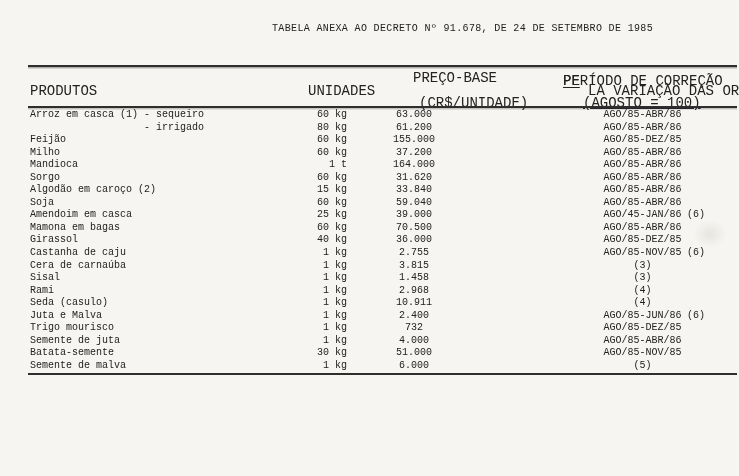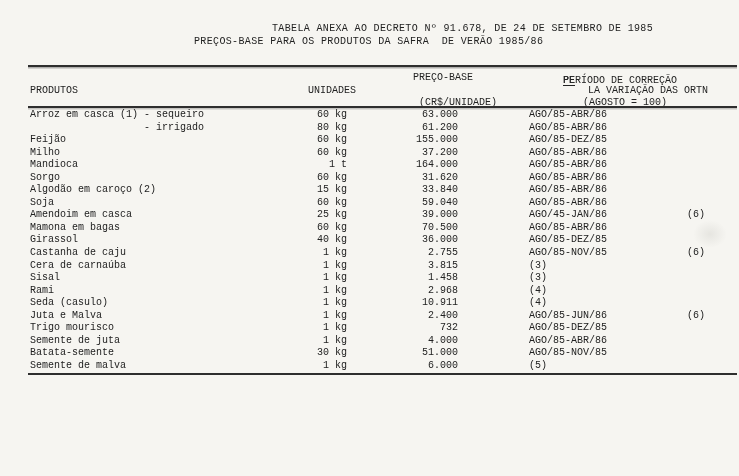--- a/index.html
+++ b/index.html
@@ -18,55 +18,54 @@
   }
   .tline { position: absolute; font-size: 10px; line-height: 11px; letter-spacing: 0.35px; white-space: pre; }
   .title-1 { left: 272px; top: 23px; }
   .title-2 { left: 194px; top: 36px; }
 
   .rule { position: absolute; left: 28px; width: 709px; background: #2e2e2e; }
   .rule-top    { top: 65px; height: 2px; box-shadow: 0 1.5px 0 rgba(46,46,46,0.35); }
   .rule-head   { top: 106px; height: 2px; box-shadow: 0 1.5px 0 rgba(46,46,46,0.25); }
   .rule-bottom { top: 373px; height: 2px; }
 
-  .thead { position: absolute; left: 0; top: 68px; width: 739px; height: 38px; font-size: 10px; }
+  .thead { position: absolute; left: 0; top: 68px; width: 739px; height: 38px; font-size: 14px; }
   .thead span { position: absolute; white-space: pre; line-height: 10px; }
   .h-price-1  { left: 413px; top: 5px; }
   .h-period-1 { left: 563px; top: 8px; }
   .h-products { left: 30px;  top: 18px; }
   .h-units    { left: 308px; top: 18px; }
   .h-period-2 { left: 568px; top: 18px; margin-left: 20px; }
   .h-price-2  { left: 419px; top: 30px; text-align: right; }
   .h-period-3 { left: 583px; top: 30px; text-decoration: underline; }
   .u { text-decoration: underline; text-underline-offset: 2px; position: static !important; }
 
   .tbody { position: absolute; left: 0; top: 109px; width: 739px; }
   .trow { position: relative; height: 12.55px; font-size: 10px; line-height: 12.55px; }
   .trow span { position: absolute; top: 0; white-space: pre; }
   .c-prod   { left: 30px; }
   .c-unit   { left: 290px; width: 57px; text-align: right; }
-  .c-price  { left: 370px; width: 88px; text-align: right; }
-  .c-period { left: 529px; width: 175px; }
+  .c-price  { left: 370px; width: 88px; text-align: center; }
+  .c-period { left: 555px; width: 175px; text-align: center; }
   .c-ref    { left: 687px; }
 
   .footnotes { position: absolute; left: 0; top: 377px; width: 739px; }
   .fn-line { padding-left: 30px; font-size: 10px; line-height: 12.3px; white-space: pre; }
 
   .smudge {
     position: absolute; left: 693px; top: 220px; width: 34px; height: 28px;
     background: radial-gradient(ellipse at center, rgba(90,90,80,0.10), rgba(90,90,80,0.0) 70%);
   }
 </style>
 </head>
 <body>
 
 <div class="page">
 
   <div class="tline title-1">TABELA ANEXA AO DECRETO Nº 91.678, DE 24 DE SETEMBRO DE 1985</div>
-  <div class="tline title-2">PREÇOS-BASE PARA OS PRODUTOS DA SAFRA  DE VERÃO 1985/86</div>
 
   <div class="rule rule-top"></div>
 
   <div class="thead">
     <span class="h-price-1">PREÇO-BASE</span>
     <span class="h-period-1"><span>PERÍODO DE CORREÇÃO </span><span class="u">PE</span></span>
     <span class="h-products">PRODUTOS</span>
     <span class="h-units">UNIDADES</span>
     <span class="h-period-2">LA VARIAÇÃO DAS ORTN</span>
     <span class="h-price-2">(CR$/UNIDADE)</span>

